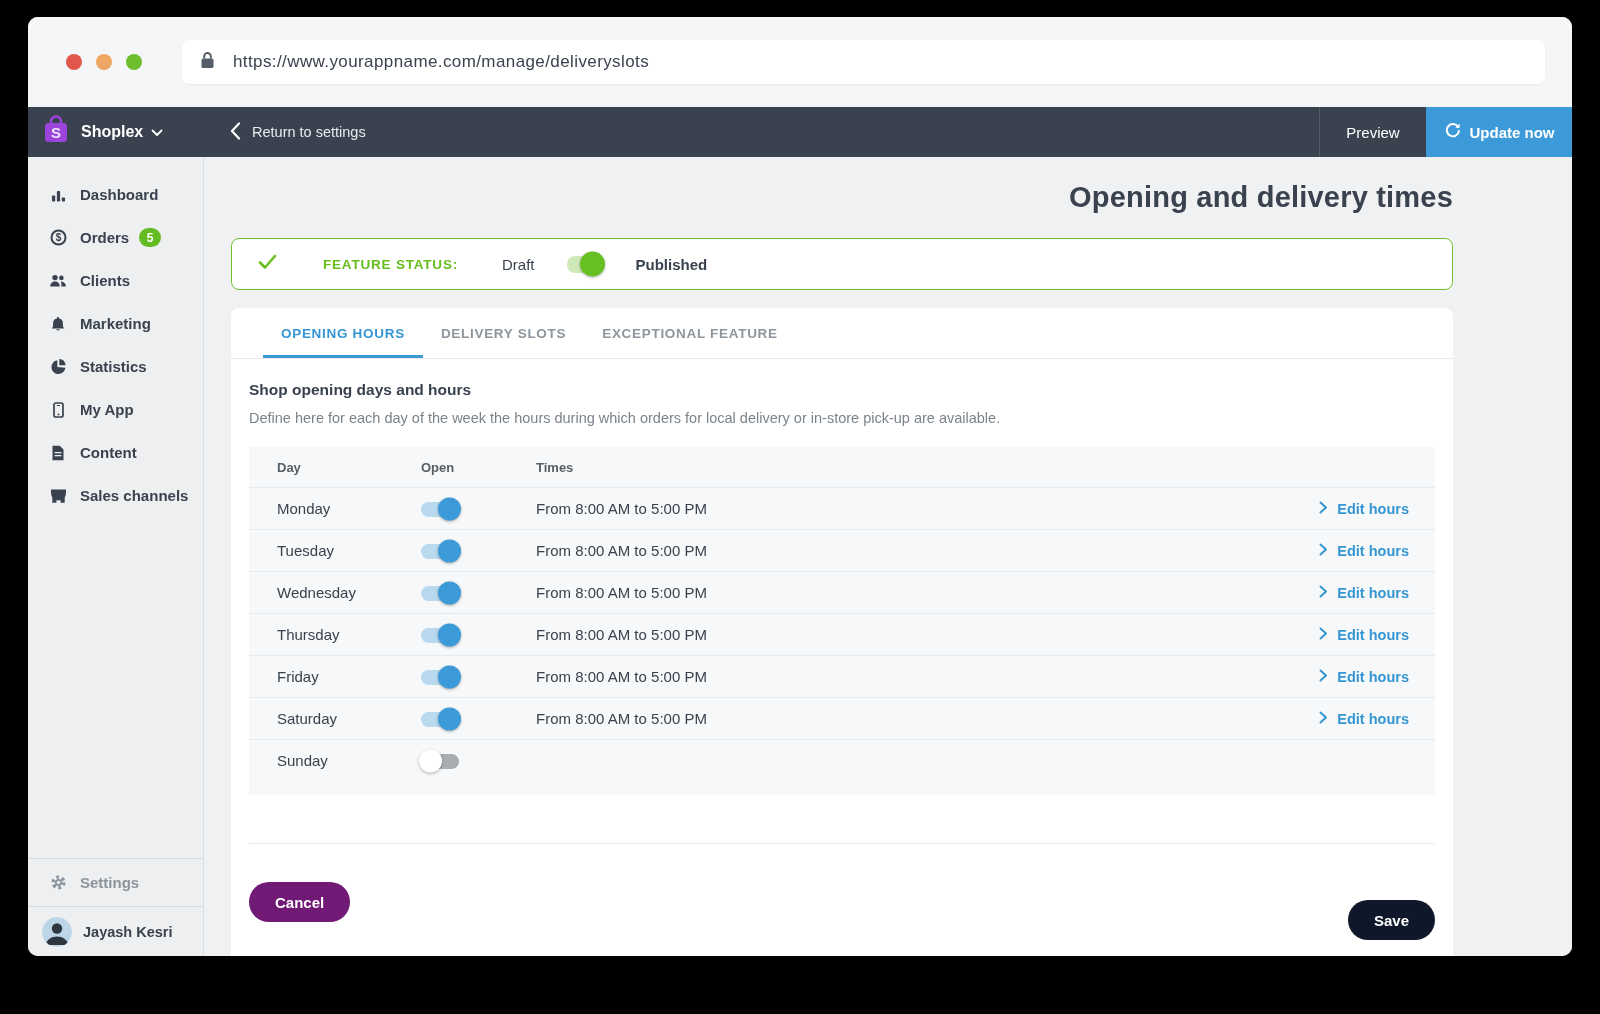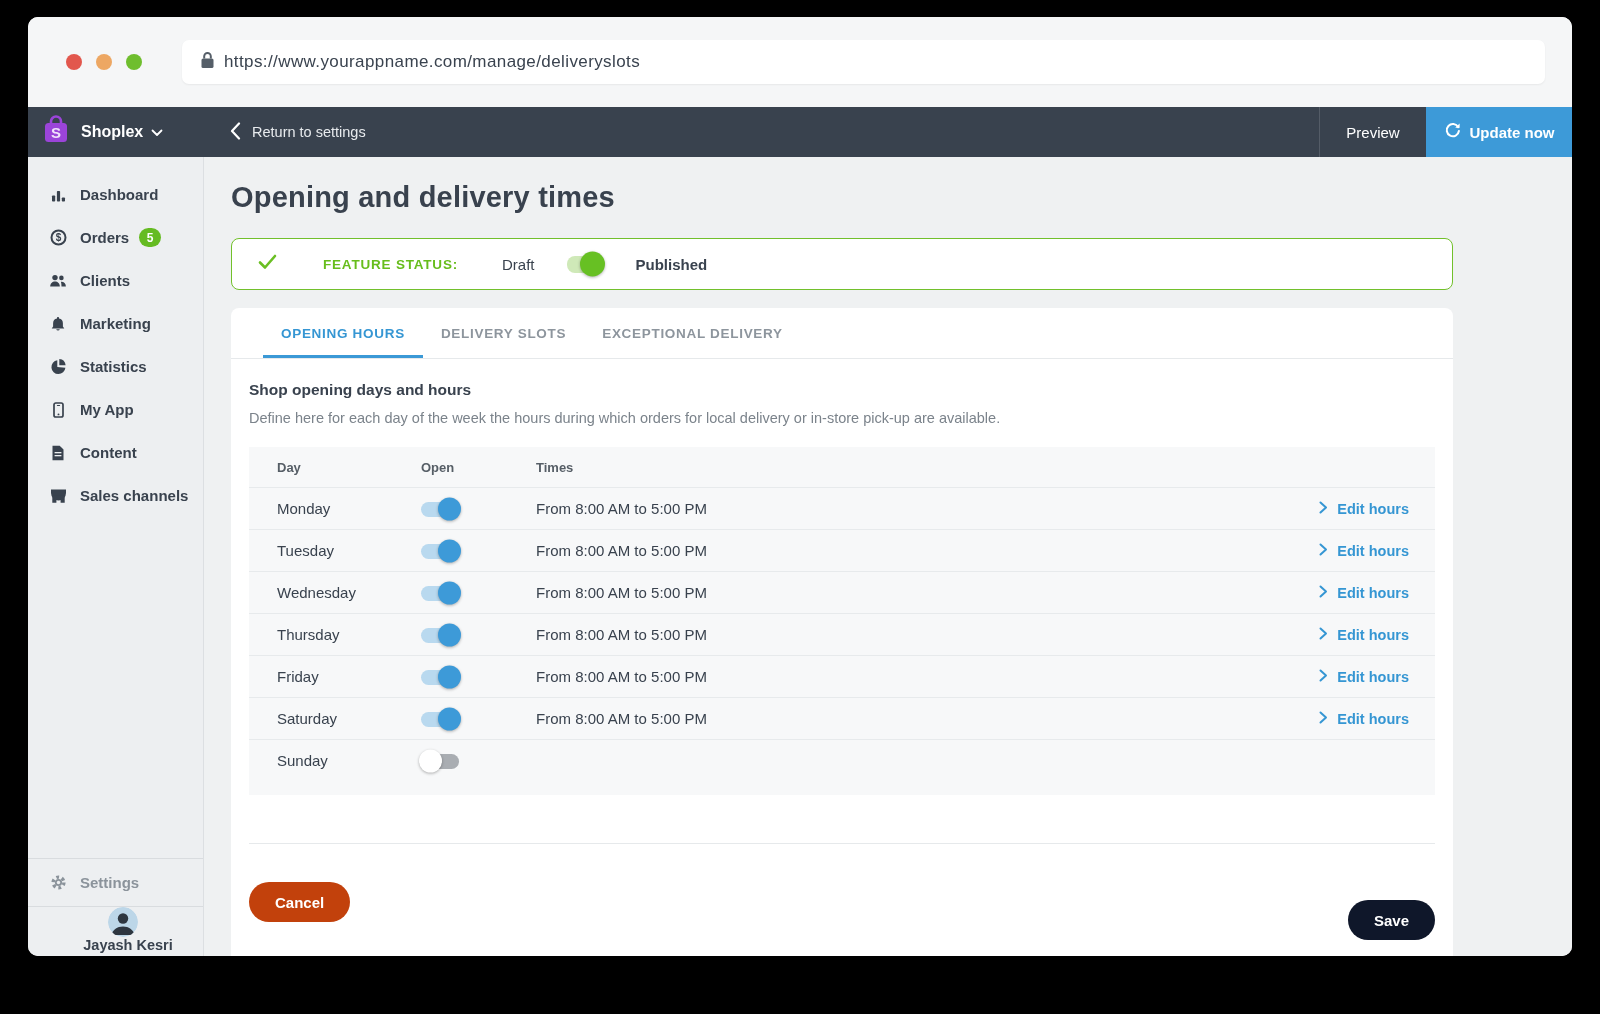--- a/index.html
+++ b/index.html
@@ -5,49 +5,49 @@
   * { margin:0; padding:0; box-sizing:border-box; }
   html,body { width:1600px; height:1014px; background:#000; font-family:"Liberation Sans","DejaVu Sans",sans-serif; }
   .window { position:absolute; left:28px; top:17px; width:1544px; height:939px; border-radius:10px; overflow:hidden; background:#fff; box-shadow:0 10px 40px rgba(0,0,0,.6); }
 
   
   .chrome { height:90px; background:#f5f6f7; display:flex; align-items:center; padding:0 27px 0 38px; }
   .dots { display:flex; gap:14px; }
   .dot { width:16px; height:16px; border-radius:50%; }
   .dot.red{background:#e2574d}.dot.yellow{background:#eda763}.dot.green{background:#6fbe2e}
   .urlbar { flex:1; margin-left:40px; height:44px; background:#fff; border-radius:7px; display:flex; align-items:center; padding:0 18px; box-shadow:0 1px 2px rgba(0,0,0,.06); }
-  .url-text { margin-left:9px; font-size:17px; color:#3a434f; letter-spacing:.4px; }
+  .url-text { margin-left:18px; font-size:17px; color:#3a434f; letter-spacing:.4px; }
 
   
   .navbar { height:50px; background:#39424e; display:flex; align-items:stretch; color:#fff; }
   .brand { width:176px; display:flex; align-items:center; padding-left:13px; cursor:pointer; }
   .brand-name { font-size:16px; font-weight:700; margin:0 8px 0 10px; }
   .back { display:flex; align-items:center; gap:11px; padding-left:26px; font-size:14.5px; color:#e8ebee; cursor:pointer; }
   .nav-spacer { flex:1; }
   .nav-btn { display:flex; align-items:center; justify-content:center; font-size:15px; cursor:pointer; }
   .preview-btn { width:107px; border-left:1px solid rgba(255,255,255,.14); }
   .update-btn { width:146px; background:#3d9ad8; gap:9px; font-weight:600; }
 
   
   .app { display:flex; height:799px; }
   .sidebar { width:176px; background:#edeff1; border-right:1px solid #dcdfe2; display:flex; flex-direction:column; padding-top:16px; }
   .side-item { height:43px; display:flex; align-items:center; padding-left:21px; font-size:15px; font-weight:600; color:#39424e; cursor:pointer; }
   .side-icon { width:18px; display:flex; justify-content:center; margin-right:13px; }
   .badge { margin-left:10px; min-width:22px; height:19px; border-radius:10px; background:#65bb22; color:#fff; font-size:12px; font-weight:700; display:flex; align-items:center; justify-content:center; padding:0 6px; }
   .side-bottom { margin-top:auto; }
   .settings-row { height:48px; border-top:1px solid #d9dcdf; display:flex; align-items:center; padding-left:21px; color:#8b939b; font-size:15px; font-weight:600; cursor:pointer; }
   .settings-row .side-icon { margin-right:13px; }
-  .user-row { height:50px; border-top:1px solid #d9dcdf; display:flex; align-items:center; padding-left:14px; cursor:pointer;flex-direction:column; }
+  .user-row { height:50px; border-top:1px solid #d9dcdf; display:flex; align-items:center; padding-left:14px; cursor:pointer; }
   .avatar { width:30px; height:30px; border-radius:50%; overflow:hidden; flex:none; }
   .user-name { margin-left:11px; font-size:14.5px; font-weight:700; color:#39424e; }
 
   
   .main { flex:1; background:#eff1f2; padding:24px 0 0 27px; overflow:hidden; }
   .content { width:1222px; }
-  .page-title { font-size:29px; font-weight:700; color:#39424e; letter-spacing:.2px; }
+  .page-title { font-size:29px; font-weight:700; color:#39424e; letter-spacing:.2px;text-align:right; }
 
   .banner { margin-top:24px; height:52px; background:#fff; border:1.5px solid #72c02c; border-radius:8px; display:flex; align-items:center; padding:0 26px;gap:20px; }
   .banner-label { color:#67bd1c; font-size:13.5px; font-weight:700; letter-spacing:.8px; margin-left:26px; }
   .banner-off { margin-left:24px; font-size:15px; color:#39424e; }
   .banner-on { margin-left:13px; font-size:15px; color:#39424e;font-weight:bold; }
 
   .card { margin-top:18px; background:#fff; border-radius:8px; padding-bottom:24px; }
   .tabs { display:flex; padding:0 32px; border-bottom:1px solid #e6e9eb; }
   .tab { padding:18px 18px 14px; font-size:13.5px; font-weight:700; letter-spacing:.7px; color:#8d959d; cursor:pointer; border-bottom:3px solid transparent; }
   .tab.active { color:#3596d3; border-bottom-color:#3b99d6; }
@@ -70,21 +70,21 @@
   .toggle .knob { position:absolute; top:50%; transform:translateY(-50%); width:23px; height:23px; border-radius:50%; box-shadow:0 1px 3px rgba(0,0,0,.3); }
   .toggle.on { background:#b9d9ef; } .toggle.on .knob { right:-2px; background:#3d9ad8; }
   .toggle.off { background:#a9adb2; } .toggle.off .knob { left:-2px; background:#fff; }
   .toggle.green { width:36px; height:17px; background:#cfe9b8; } .toggle.green .knob { width:25px; height:25px; right:-2px; background:#67c023; }
 
   .edit-link { display:flex; align-items:center; gap:9px; color:#3596d3; font-size:14.5px; font-weight:600; cursor:pointer; }
 
   .card-divider { margin:48px 18px 0; border-top:1px solid #e6e9eb; }
   .card-footer { margin:20px 18px 0; display:flex; justify-content:space-between; align-items:center; }
   .btn { height:40px; border:none; border-radius:20px; font-size:15px; font-weight:600; color:#fff; padding:0 26px; cursor:pointer; font-family:inherit; }
-  .btn.cancel { background:#c2410c;text-align:right; }
+  .btn.cancel { background:#701a75;text-align:right; }
   .btn.save { background:#0f172a;margin-top:36px; }
 </style>
 </head>
 <body>
 
 <div class="window">
 
   <div class="chrome">
     <div class="dots">
       <div class="dot red"></div>
@@ -262,21 +262,21 @@
           <span class="toggle green" style="margin-left:12px">
               <span class="knob"></span>
             </span>
           <span class="banner-on">Published</span>
         </div>
 
         <div class="card">
           <div class="tabs">
             <div class="tab active">OPENING HOURS</div>
             <div class="tab">DELIVERY SLOTS</div>
-            <div class="tab">EXCEPTIONAL DELIVERY</div>
+            <div class="tab">EXCEPTIONAL FEATURE</div>
           </div>
 
           <div class="section-heading">Shop opening days and hours</div>
           <div class="section-desc">Define here for each day of the week the hours during which orders for local delivery or in-store pick-up are available.</div>
 
           <div class="table">
             <div class="trow head">
               <div class="col-day th">Day</div>
               <div class="col-open th">Open</div>
               <div class="col-times th">Times</div>

